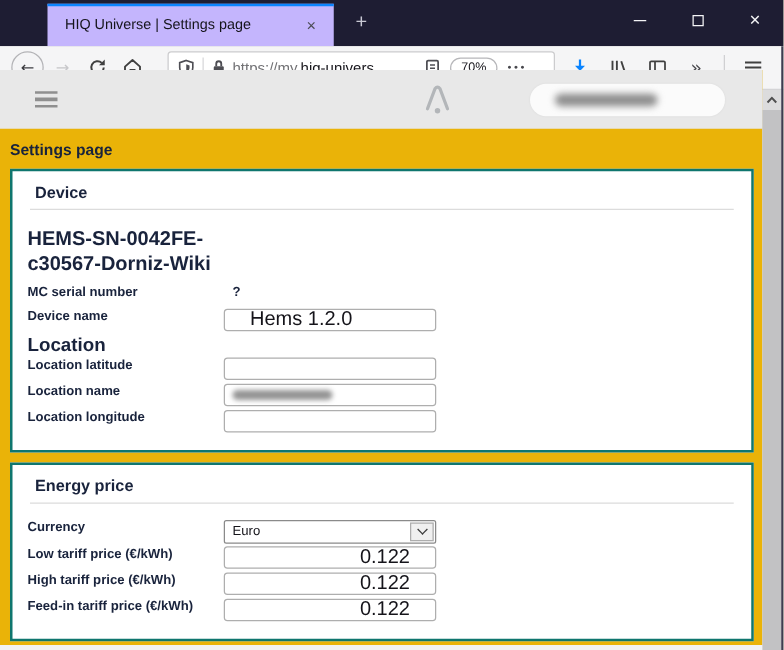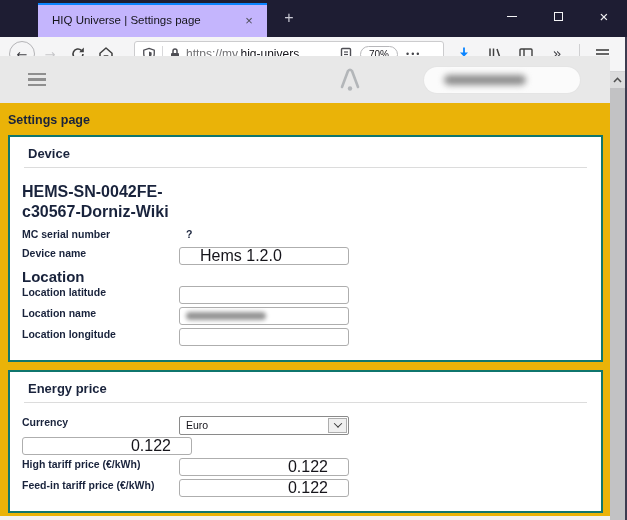--- a/index.html
+++ b/index.html
@@ -266,20 +266,21 @@
           <label>Currency</label>
           <div class="select">
             <span class="select-value">Euro</span>
             <span class="select-arrow-box">
               <span class="chevron"></span>
             </span>
           </div>
         </div>
 
         <div class="row">
+          <label>Low tariff price (€/kWh)</label>
           <input class="txt-input num" type="text" value="0.122" style="">
         </div>
 
         <div class="row">
           <label>High tariff price (€/kWh)</label>
           <input class="txt-input num" type="text" value="0.122" style="">
         </div>
 
         <div class="row">
           <label>Feed-in tariff price (€/kWh)</label>

